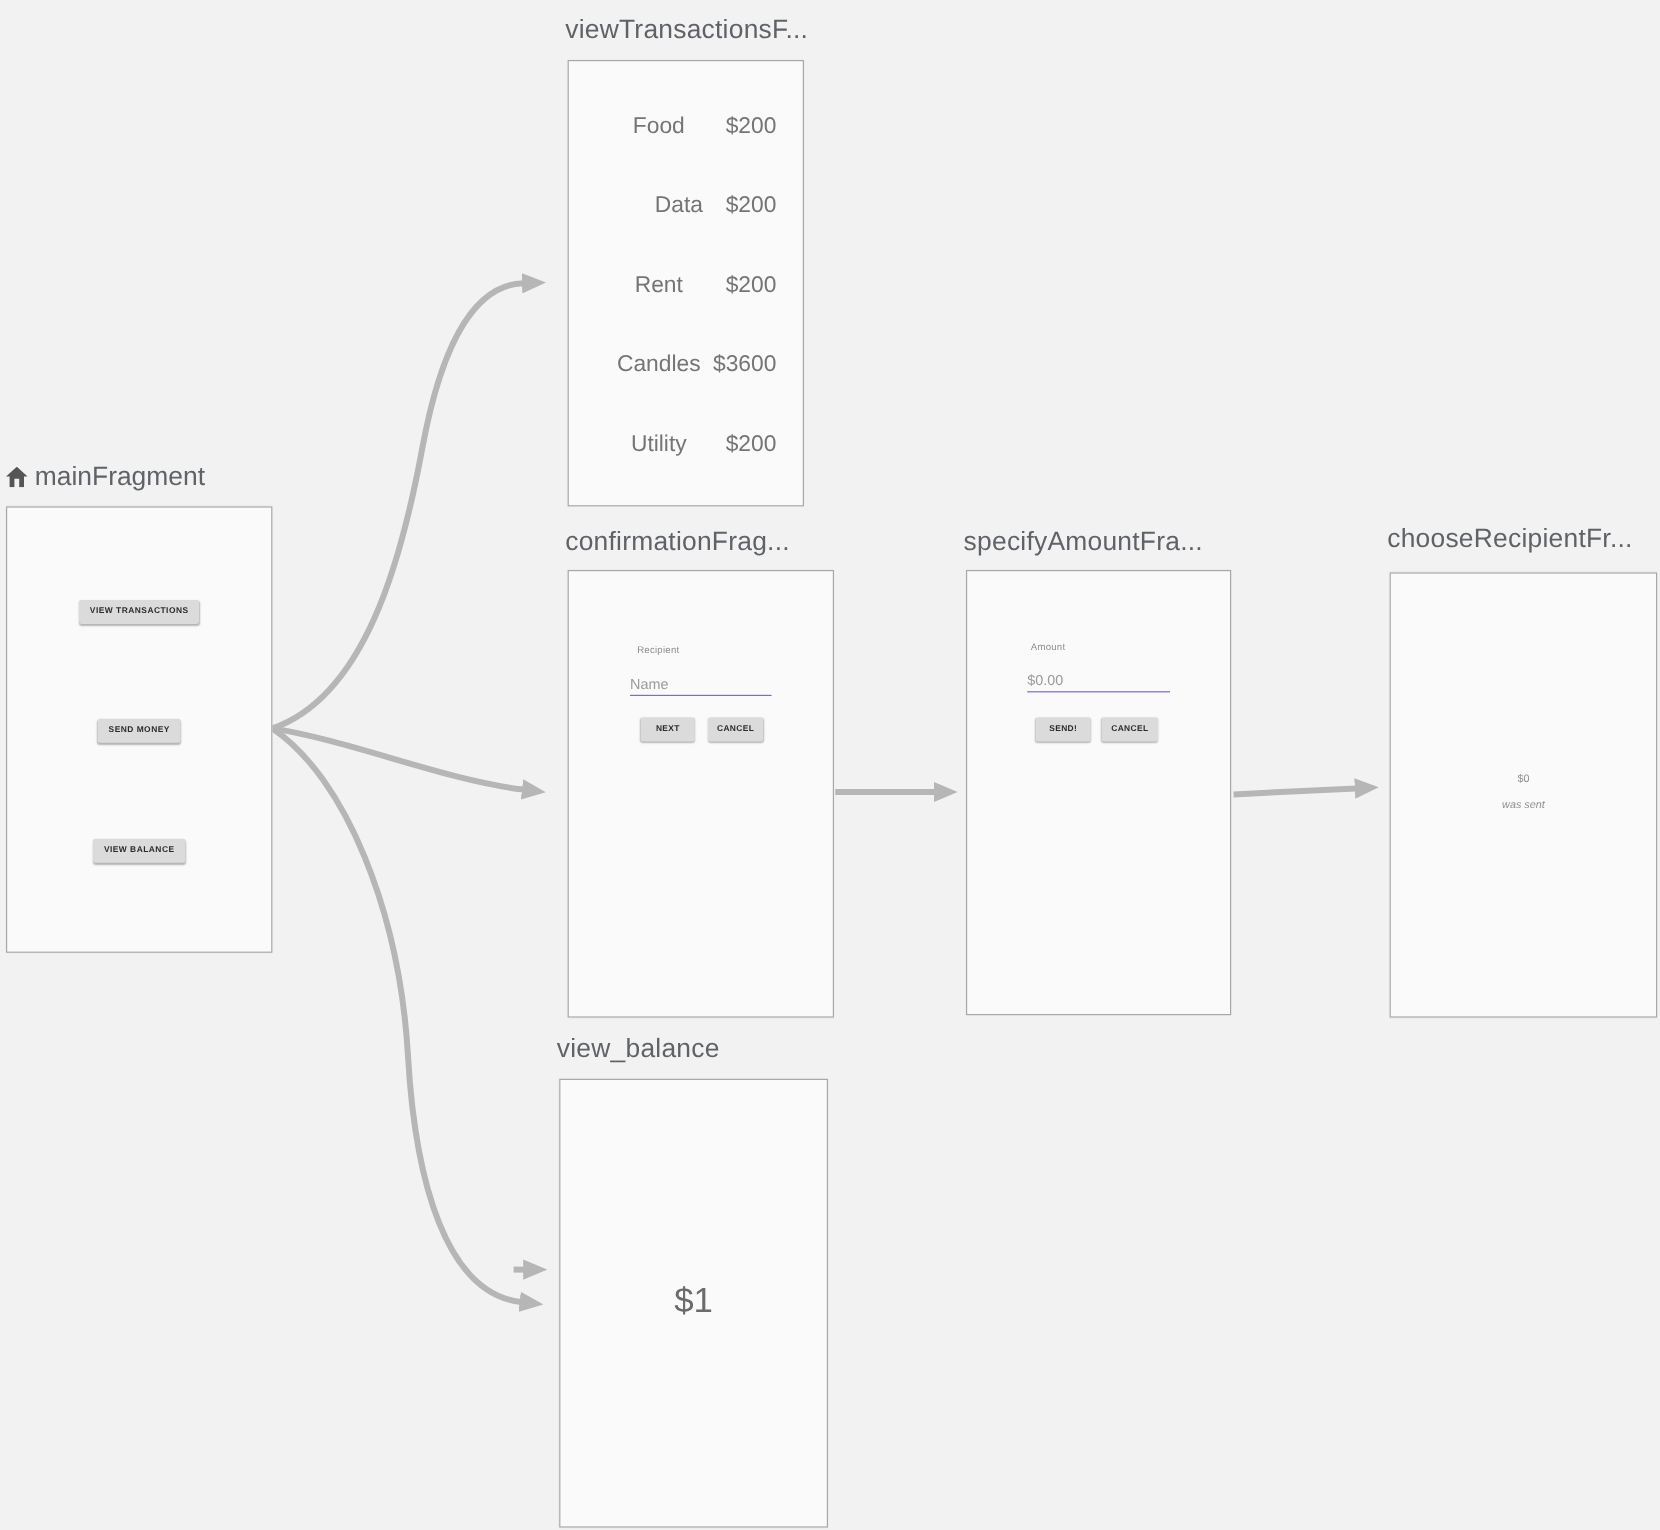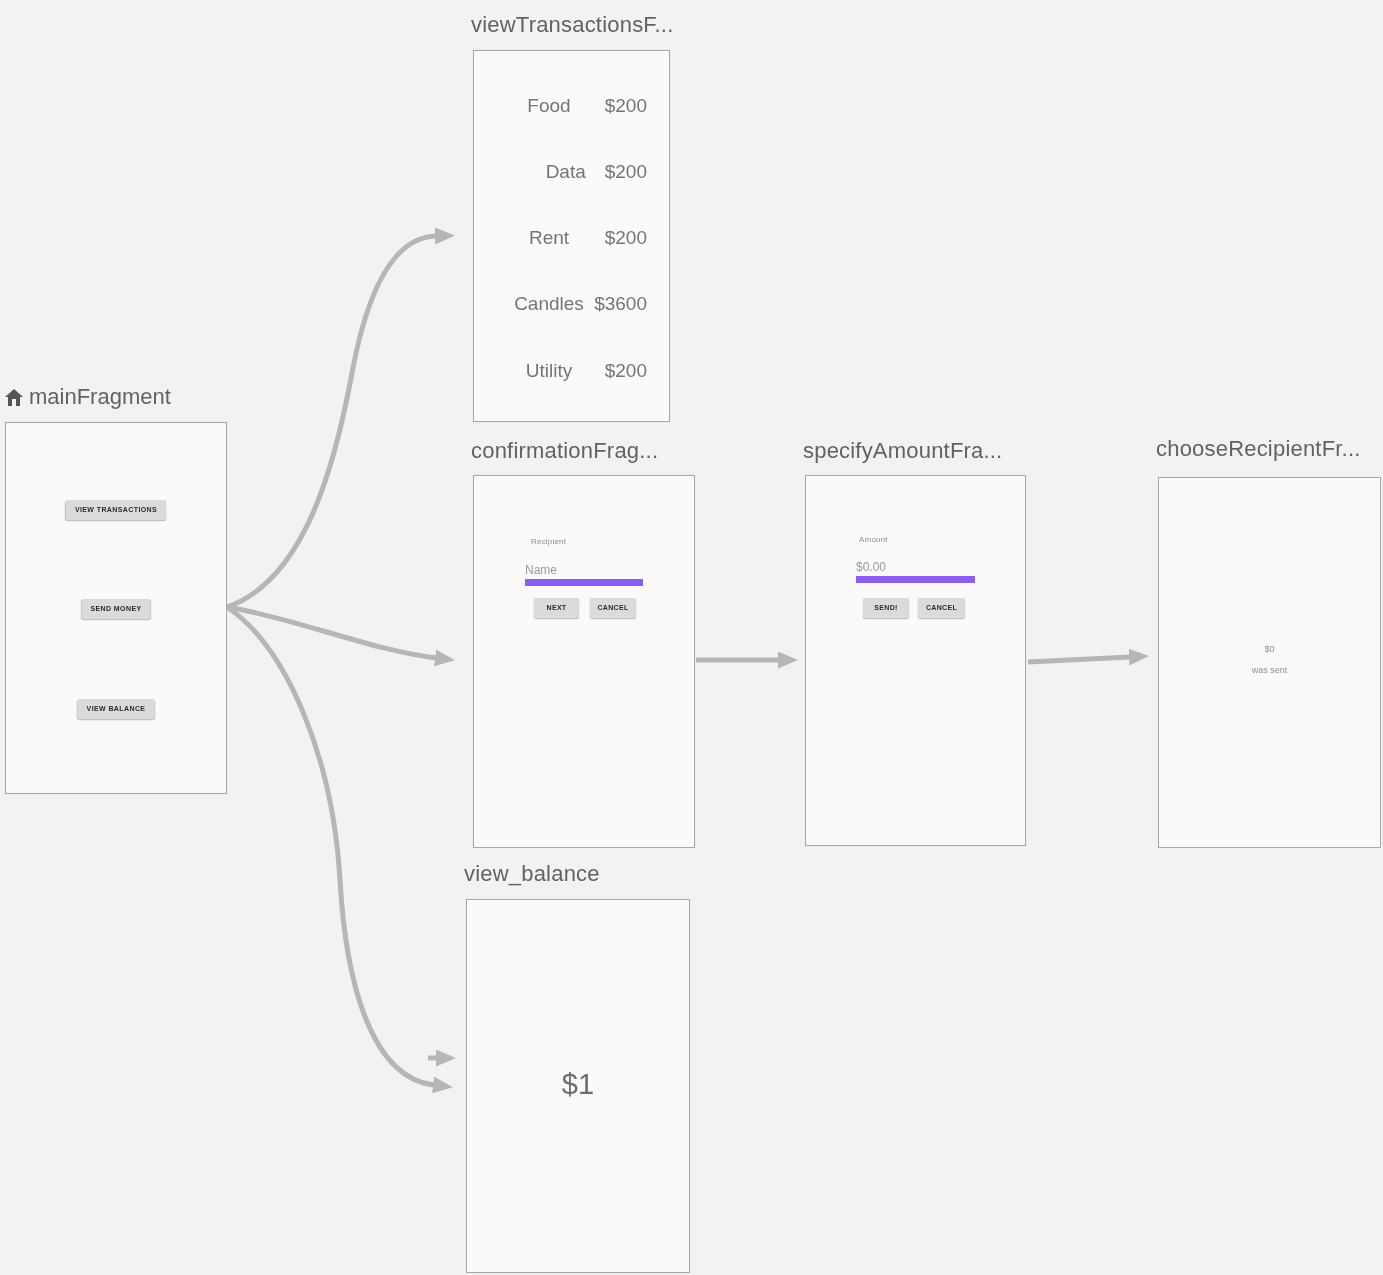--- a/index.html
+++ b/index.html
@@ -61,21 +61,21 @@
   .form-label {
     position:absolute;
     font-size:8px;
     color:#8f8f8f;
     letter-spacing:0.2px;
   }
   .form-input {
     position:absolute;
     font-size:12px;
     color:#9b9b9b;
-    border-bottom:7px solid #8b5cf6;
+    border-bottom:1px solid #8b5cf6;
     height:18px;
     line-height:18px;
     box-sizing:content-box;
   }
   .dlg-btn {
     position:absolute;
     background:#dbdbdb;
     color:#2b2b2b;
     font-family:inherit;
     font-size:7px;
@@ -95,20 +95,21 @@
     text-align:center;
     font-size:9px;
     color:#8f8f8f;
   }
   .confirm-msg {
     position:absolute; left:0; right:0;
     top:187px;
     text-align:center;
     font-size:9px;
     color:#8f8f8f;
+    font-style:italic;
   }
   .balance-amount {
     position:absolute; left:0; right:0;
     top:168px;
     text-align:center;
     font-size:29px;
     color:#6b6b6b;
   }
   svg.arrows { position:absolute; left:0; top:0; }
   .home-icon-svg { display:block; }

